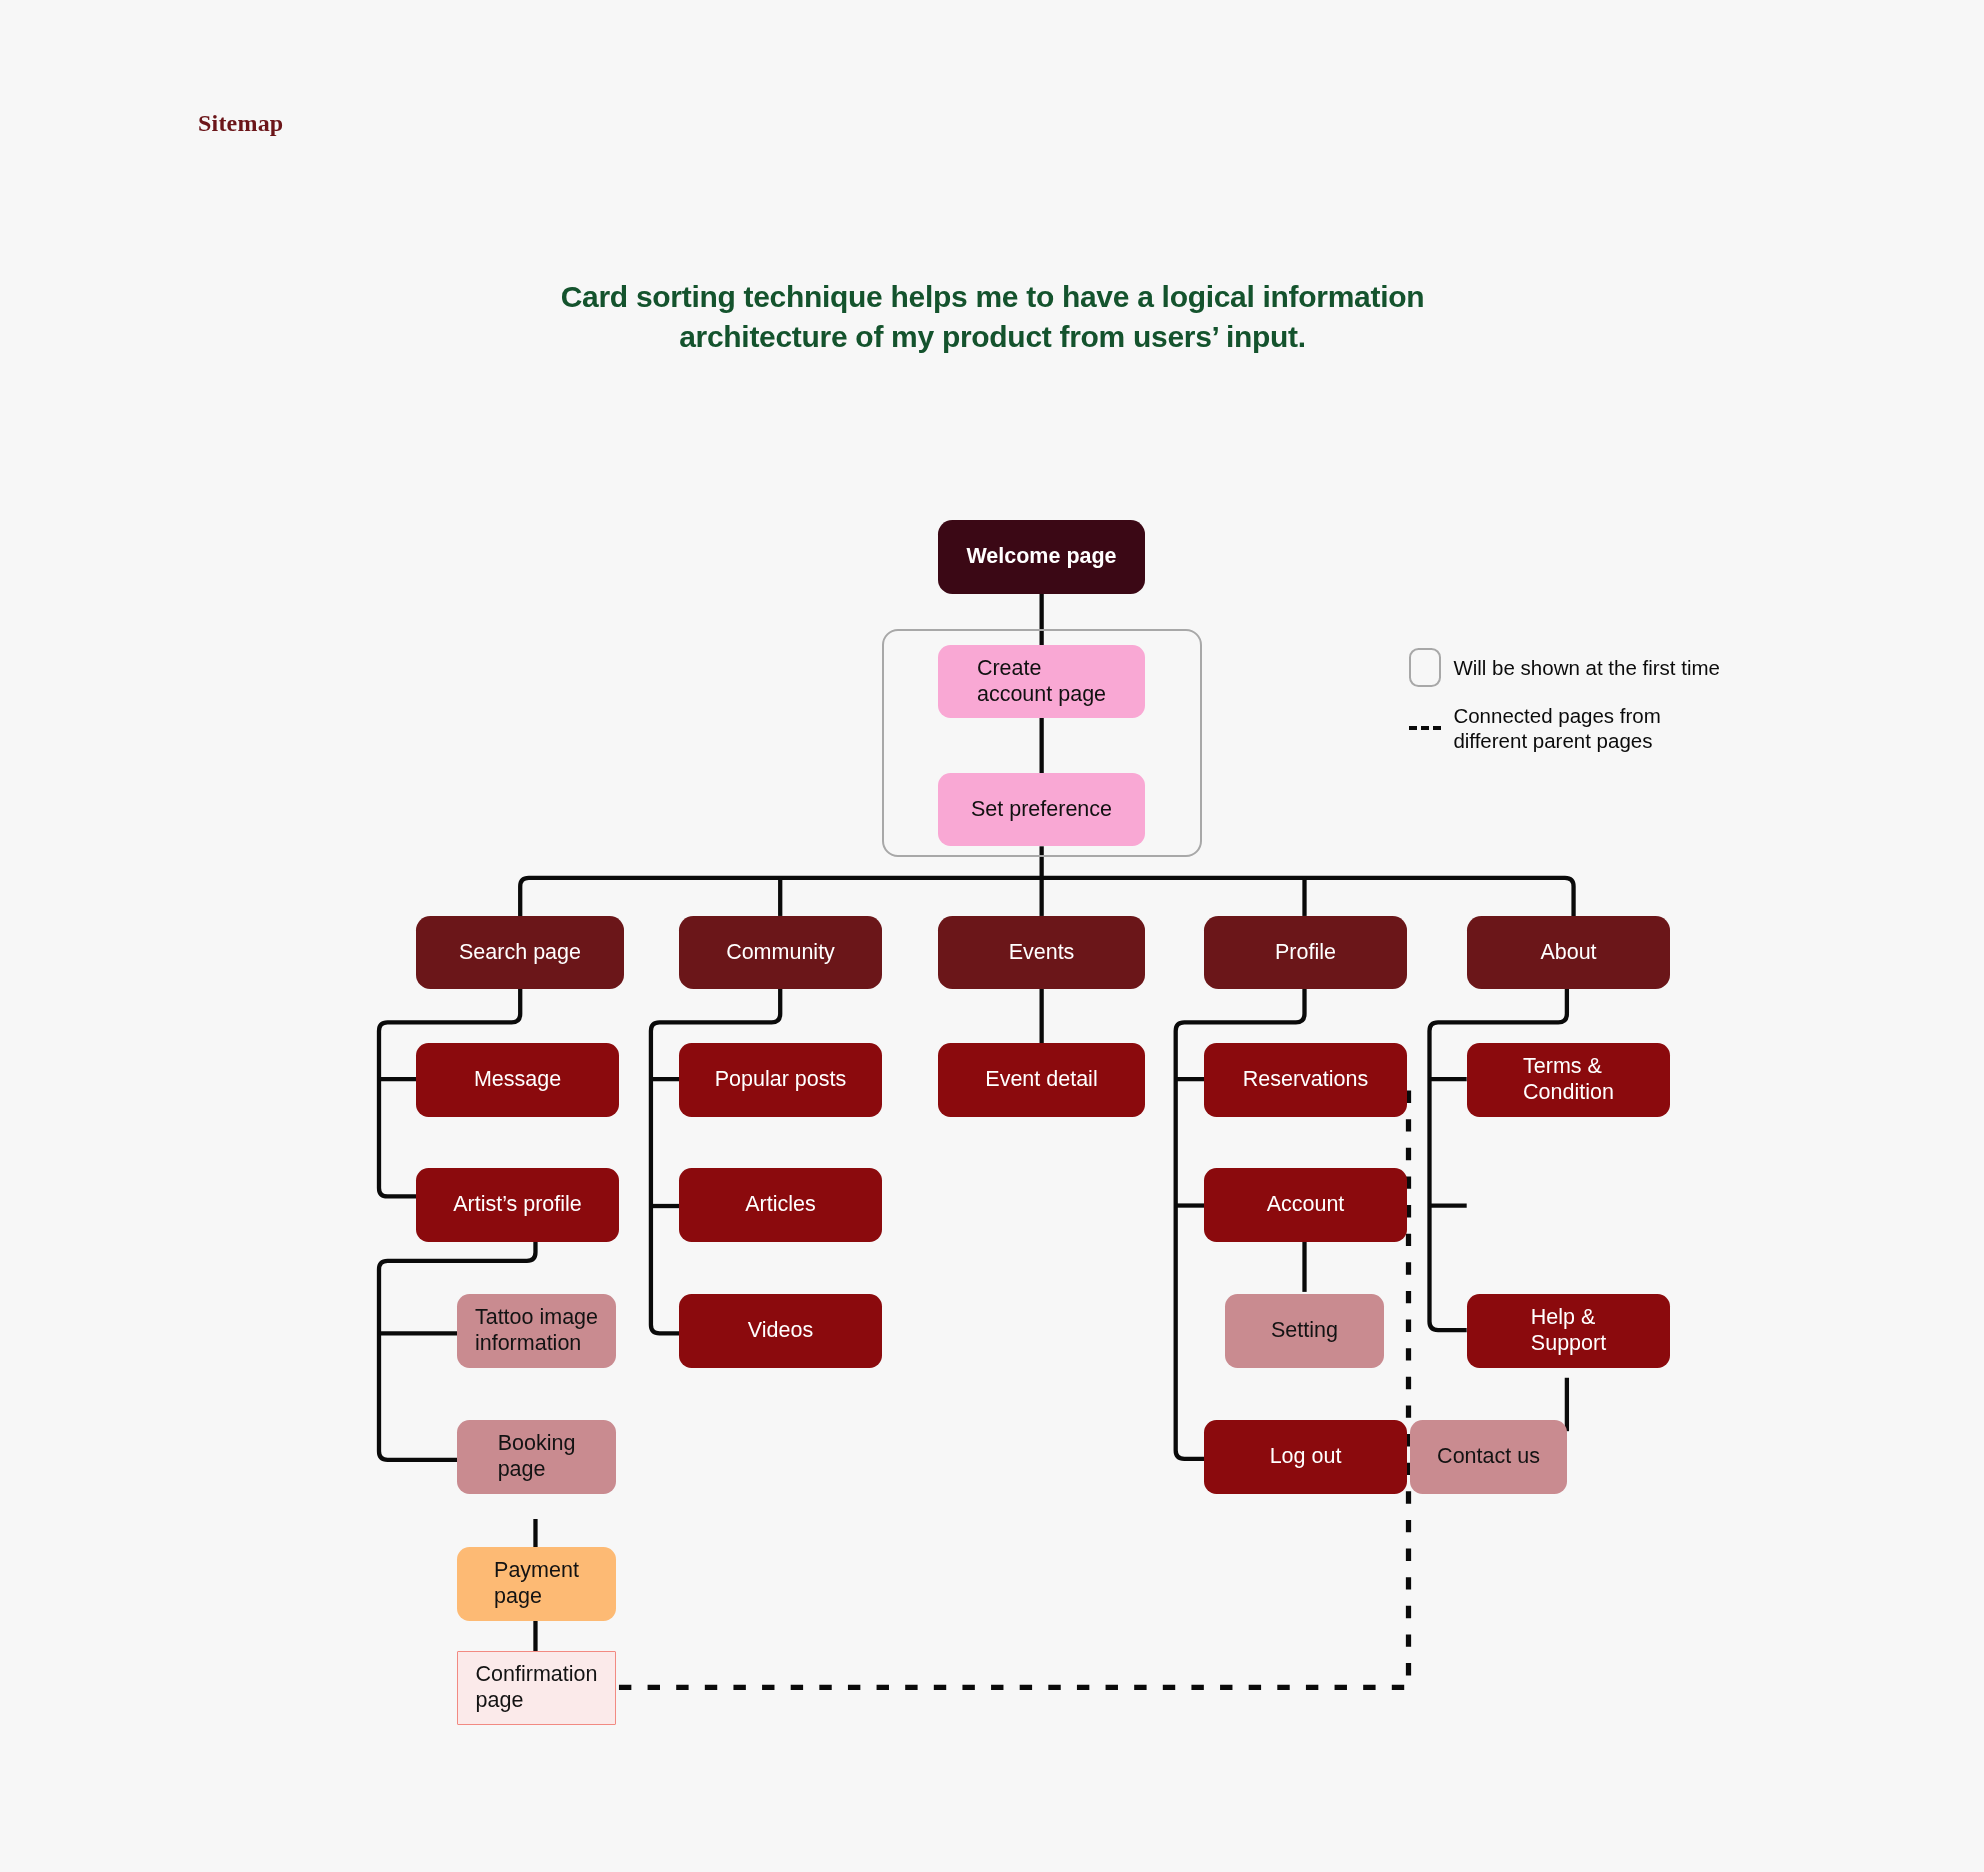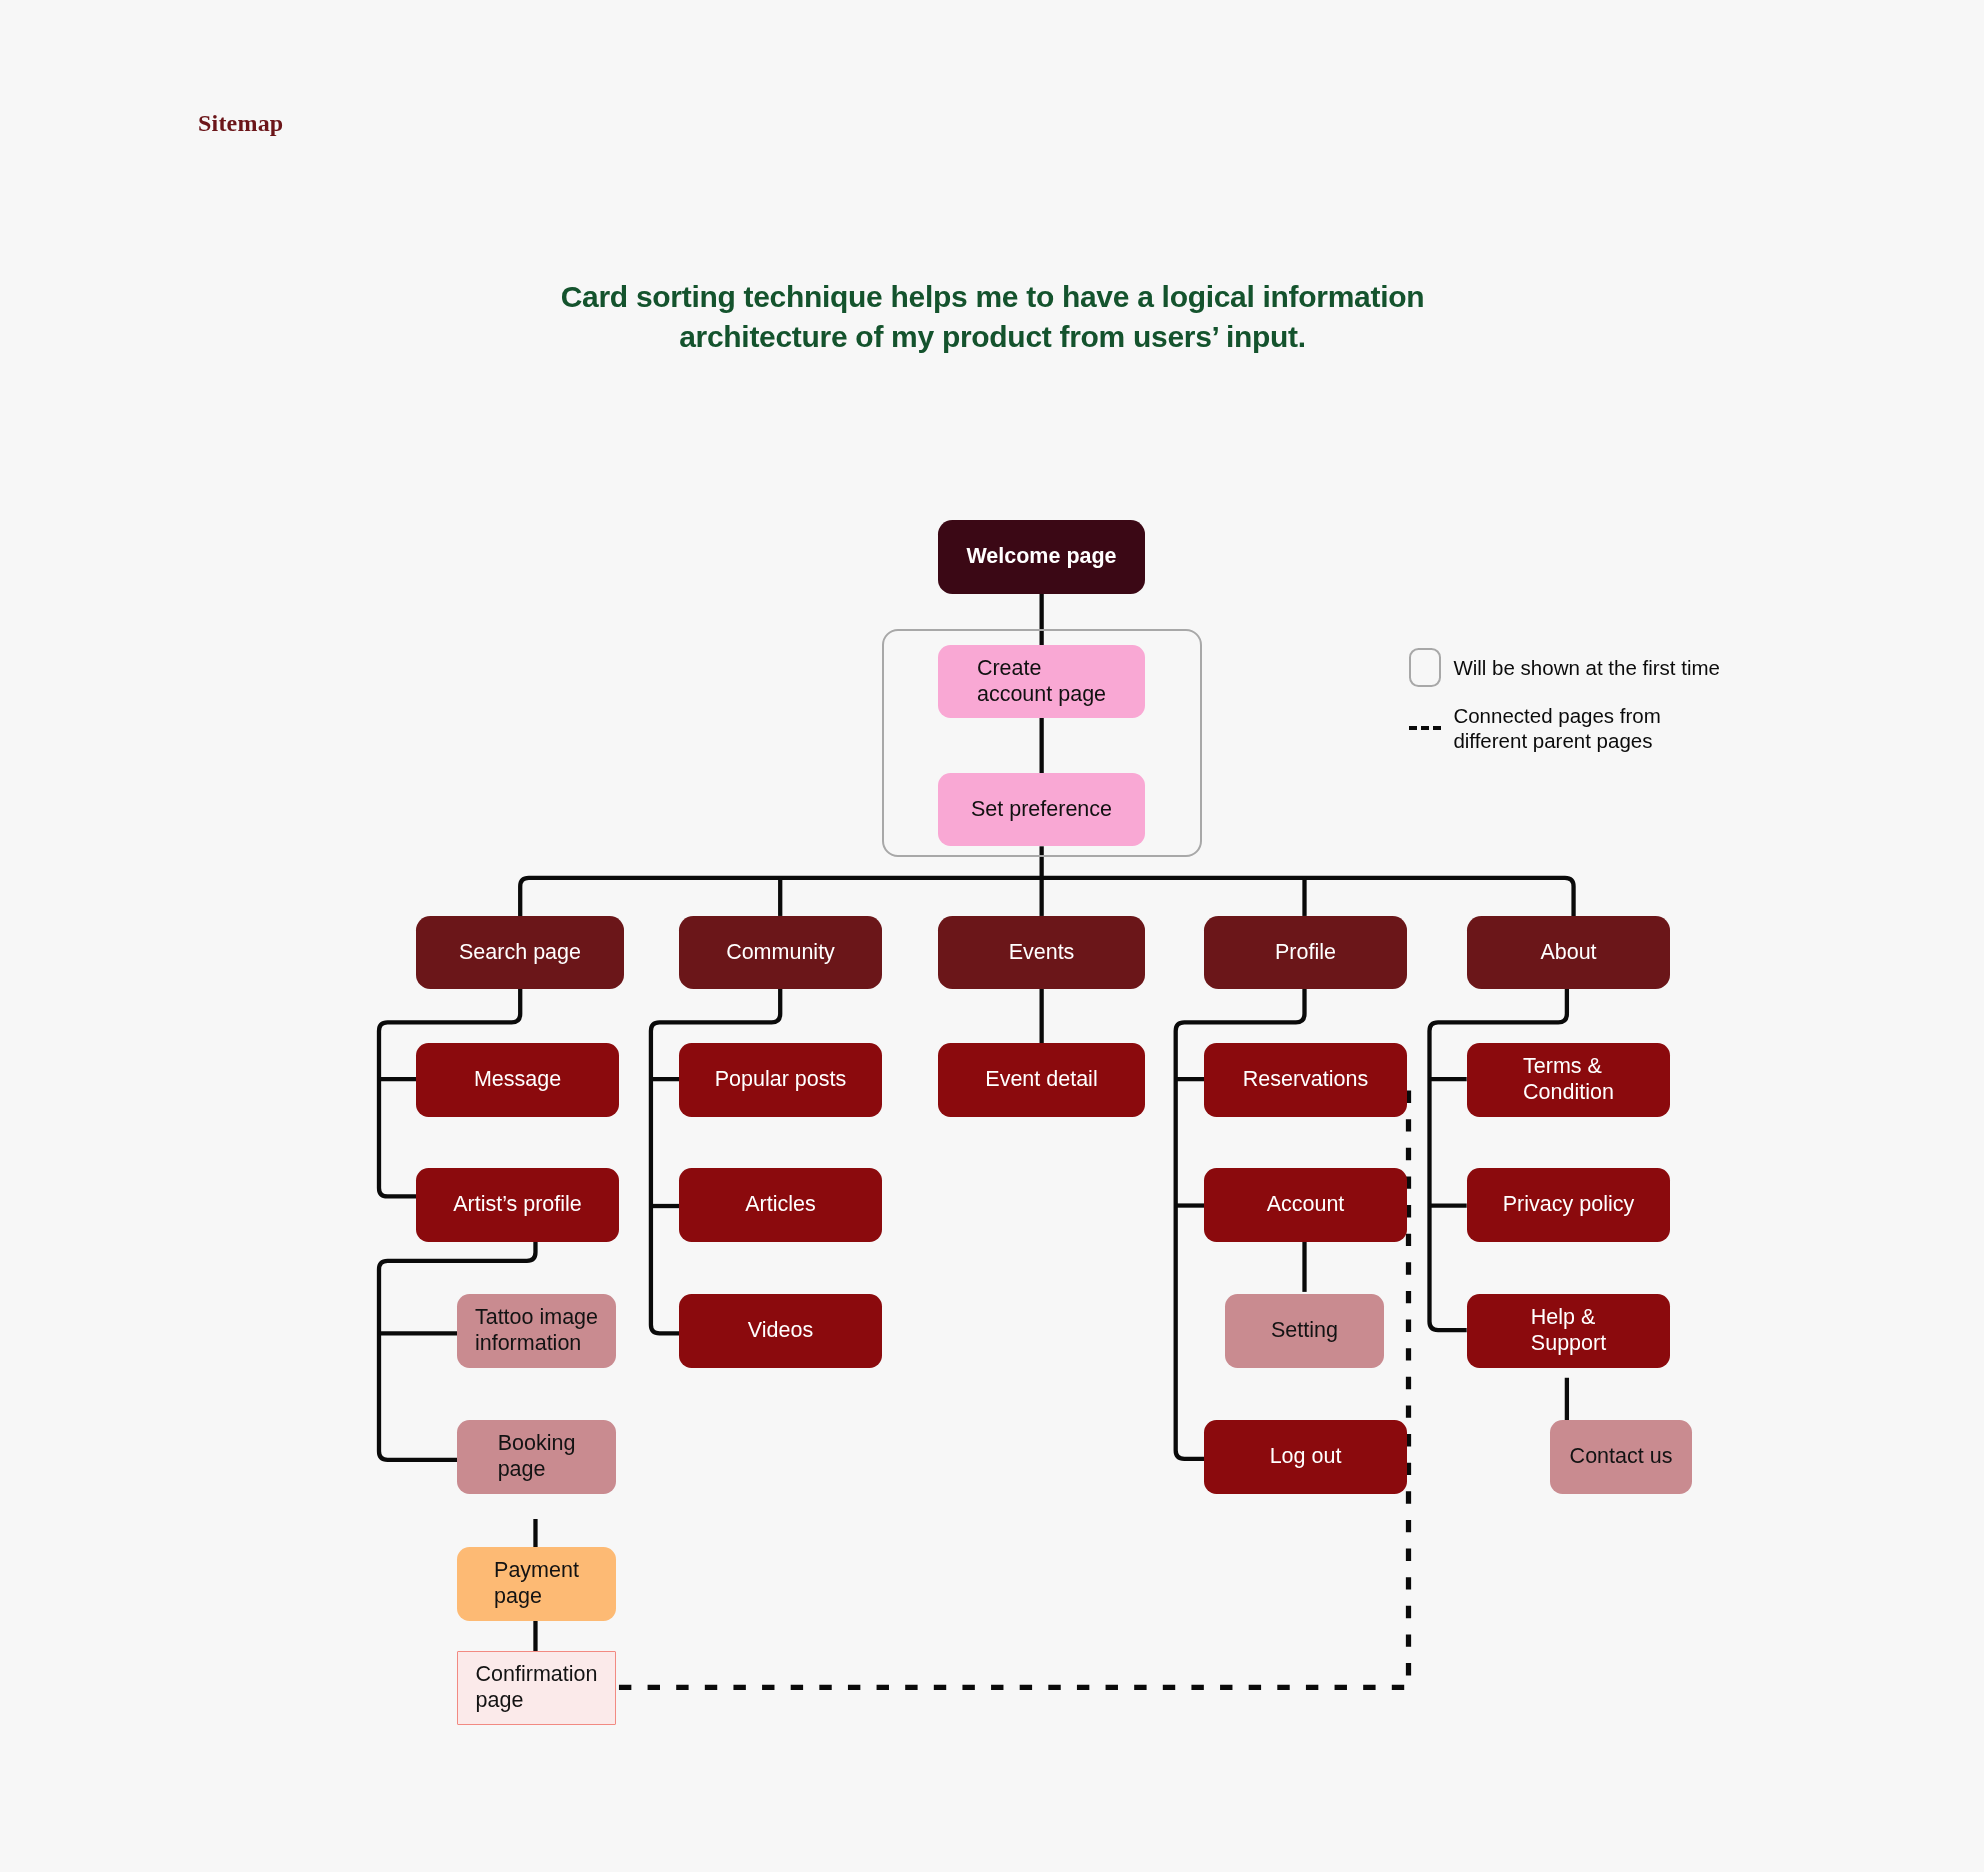--- a/index.html
+++ b/index.html
@@ -257,24 +257,23 @@
 
     <div class="node lvl2" style="left:938px; top:1043px; width:207px; height:74px;">Event detail</div>
 
     <div class="node lvl2" style="left:1204px; top:1043px; width:203px; height:74px;">Reservations</div>
     <div class="node lvl2" style="left:1204px; top:1168px; width:203px; height:74px;">Account</div>
     <div class="node rose" style="left:1225px; top:1294px; width:159px; height:74px;">Setting</div>
     <div class="node lvl2" style="left:1204px; top:1420px; width:203px; height:74px;">Log out</div>
 
     <div class="node lvl2" style="left:1467px; top:1043px; width:203px; height:74px;">Terms &amp;
 Condition</div>
-    <div class="node lvl2" style="left:1467px; top:1168px; width:203px; height:74px;">Privacy policy</div>
     <div class="node lvl2" style="left:1467px; top:1294px; width:203px; height:74px;">Help &amp;
 Support</div>
-    <div class="node rose" style="left:1550px; top:1420px; width:142px; height:74px;">Contact us</div>
+    <div class="node rose" style="left:1410px; top:1420px; width:157px; height:74px;">Contact us</div>
 
   </div>
 
   <div id="legend">
     <div class="legend-row">
       <div class="legend-swatch-box"></div>
       <div class="legend-label">Will be shown at the first time</div>
     </div>
     <div class="legend-row">
       <div class="legend-swatch-dash"></div>

